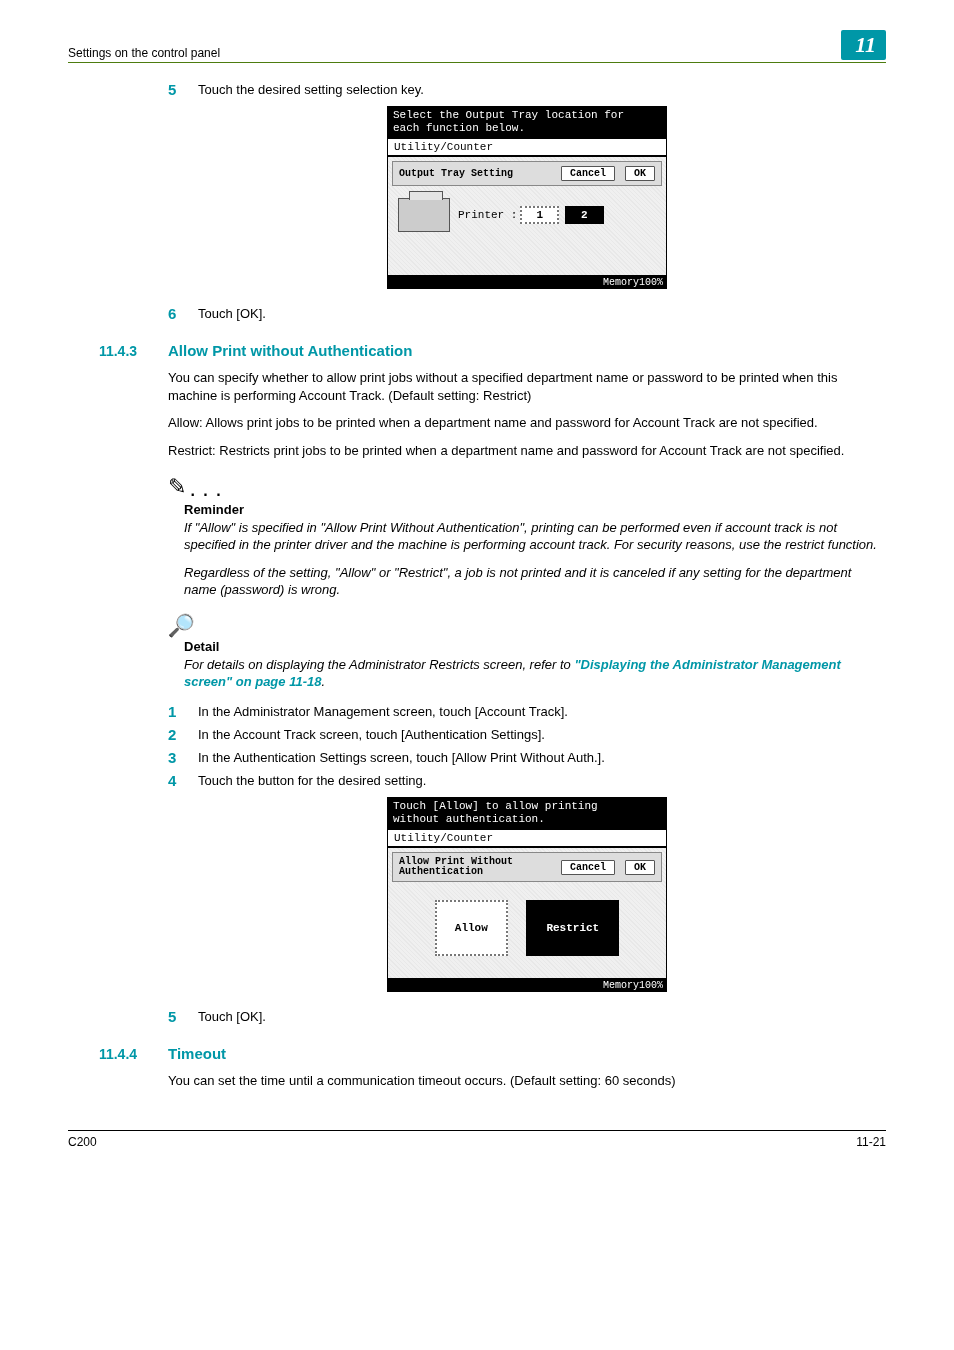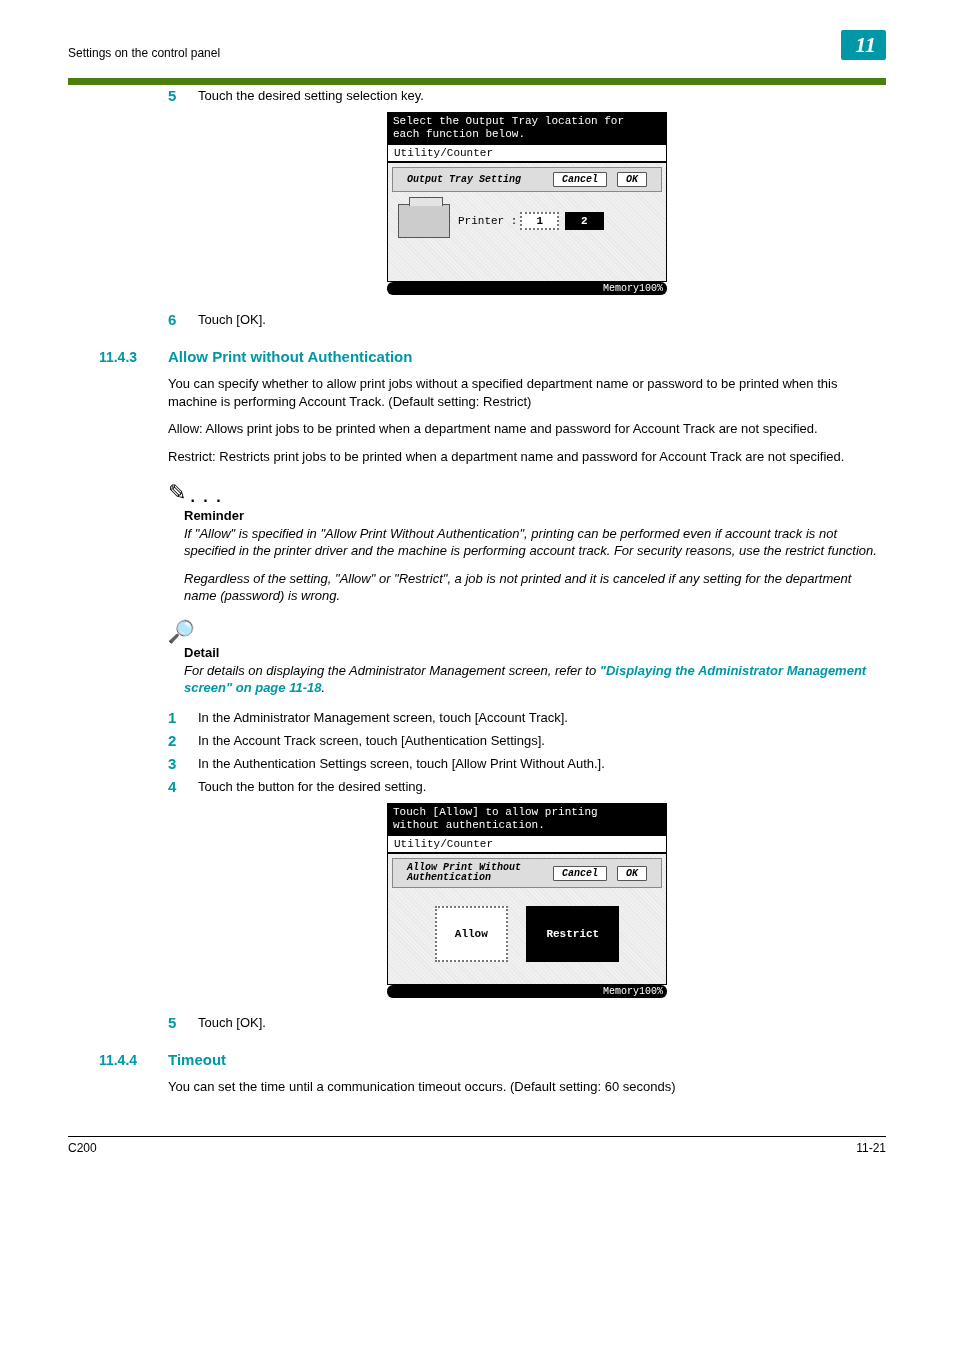--- a/index.html
+++ b/index.html
@@ -11,23 +11,23 @@
     background: #fff;
     width: 954px;
   }
   .page-wrap {
     padding: 30px 68px 30px 68px;
   }
   .header-row {
     display: flex;
     justify-content: space-between;
     align-items: flex-end;
-    border-bottom: 7px solid #4d7c0f;
-    padding-bottom: 18px;
-    margin-bottom: 2px;
+    border-bottom: 1px solid #4d7c0f;
+    padding-bottom: 2px;
+    margin-bottom: 18px;
   }
   .header-left {
     font-size: 12px;
     color: #000;
   }
   .chapter-badge {
     background: #0097a7;
     color: #fff;
     font-weight: bold;
     font-style: italic;
@@ -106,25 +106,24 @@
     font-family: "Courier New", monospace;
     font-size: 11px;
     position: relative;
   }
   .ss-titlebar {
     background: #ddd;
     border: 1px solid #888;
     display:flex;
     justify-content: space-between;
     align-items:center;
-    padding: 4px 14px;
+    padding: 4px 6px;
     margin-bottom: 12px;
     font-weight: bold;
     font-size:10px;
-    font-style:italic;
   }
   .ss-btn {
     display:inline-block;
     border: 1px solid #555;
     background:#fff;
     padding: 1px 8px;
     font-size:10px;
     margin-left:4px;
     border-radius:1px;
     font-weight:bold;
@@ -143,21 +142,20 @@
     color:#fff;
     border:2px solid #000;
   }
   .ss-footer {
     background:#000;
     color:#fff;
     font-family:"Courier New", monospace;
     font-size:10px;
     text-align:right;
     padding:1px 4px;
-    border-radius:6px;
   }
   .ss-printer-row { display:flex; align-items:center; margin-left: 6px; margin-top: 12px;}
   .ss-printer-icon {
     width: 52px; height: 34px;
     background:#ccc;
     border:1px solid #555;
     margin-right:8px;
     position:relative;
   }
   .ss-printer-icon:before {
@@ -260,21 +258,21 @@
       </div>
       <div class="note-label">Reminder</div>
       <div class="note-text">If "Allow" is specified in "Allow Print Without Authentication", printing can be performed even if account track is not specified in the printer driver and the machine is performing account track. For security reasons, use the restrict function.</div>
       <div class="note-text">Regardless of the setting, "Allow" or "Restrict", a job is not printed and it is canceled if any setting for the department name (password) is wrong.</div>
     </div>
 
     <div class="note-block detail-block">
       <div><span class="magnify-icon">🔍</span></div>
       <div class="note-label">Detail</div>
       <div class="note-text">
-        <span>For details on displaying the Administrator Management screen, refer to </span><span class="detail-link">"Displaying the Administrator Management screen" on page 11-18</span><span>.</span>
+        <span>For details on displaying the Administrator Restricts screen, refer to </span><span class="detail-link">"Displaying the Administrator Management screen" on page 11-18</span><span>.</span>
       </div>
     </div>
 
     <div class="step-row">
       <div class="step-num">1</div>
       <div class="step-text">In the Administrator Management screen, touch [Account Track].</div>
     </div>
     <div class="step-row">
       <div class="step-num">2</div>
       <div class="step-text">In the Account Track screen, touch [Authentication Settings].</div>

